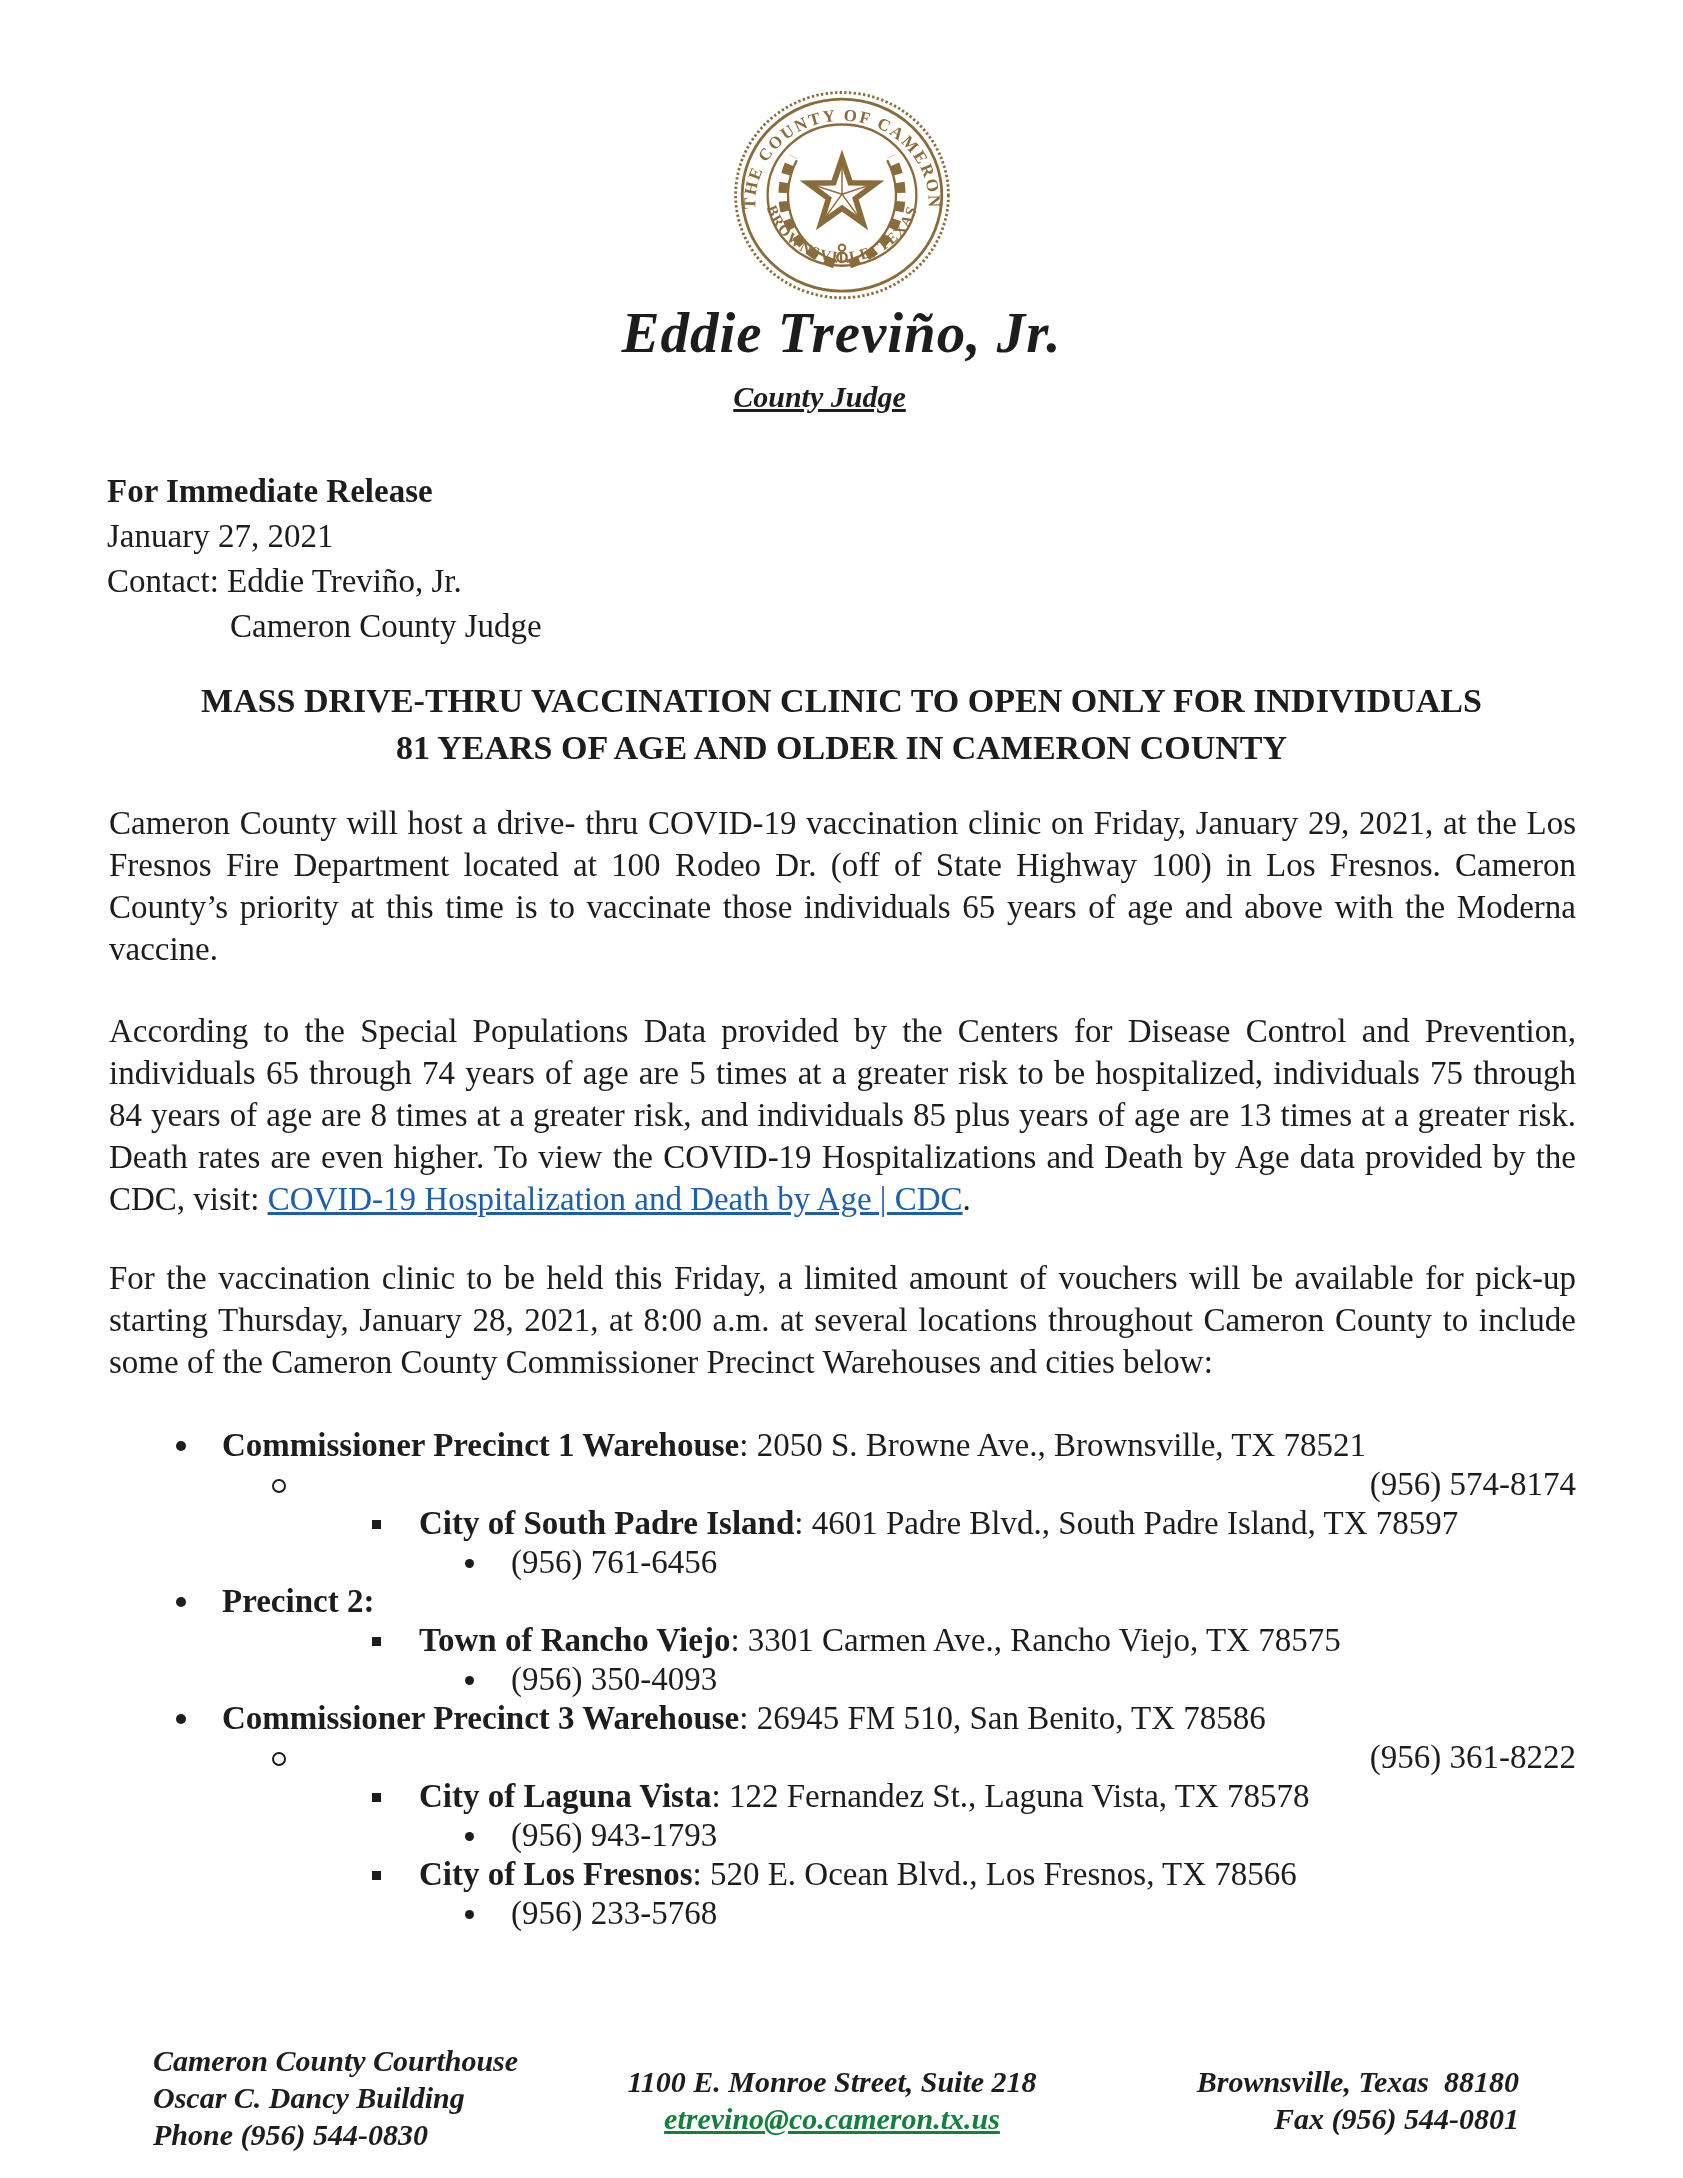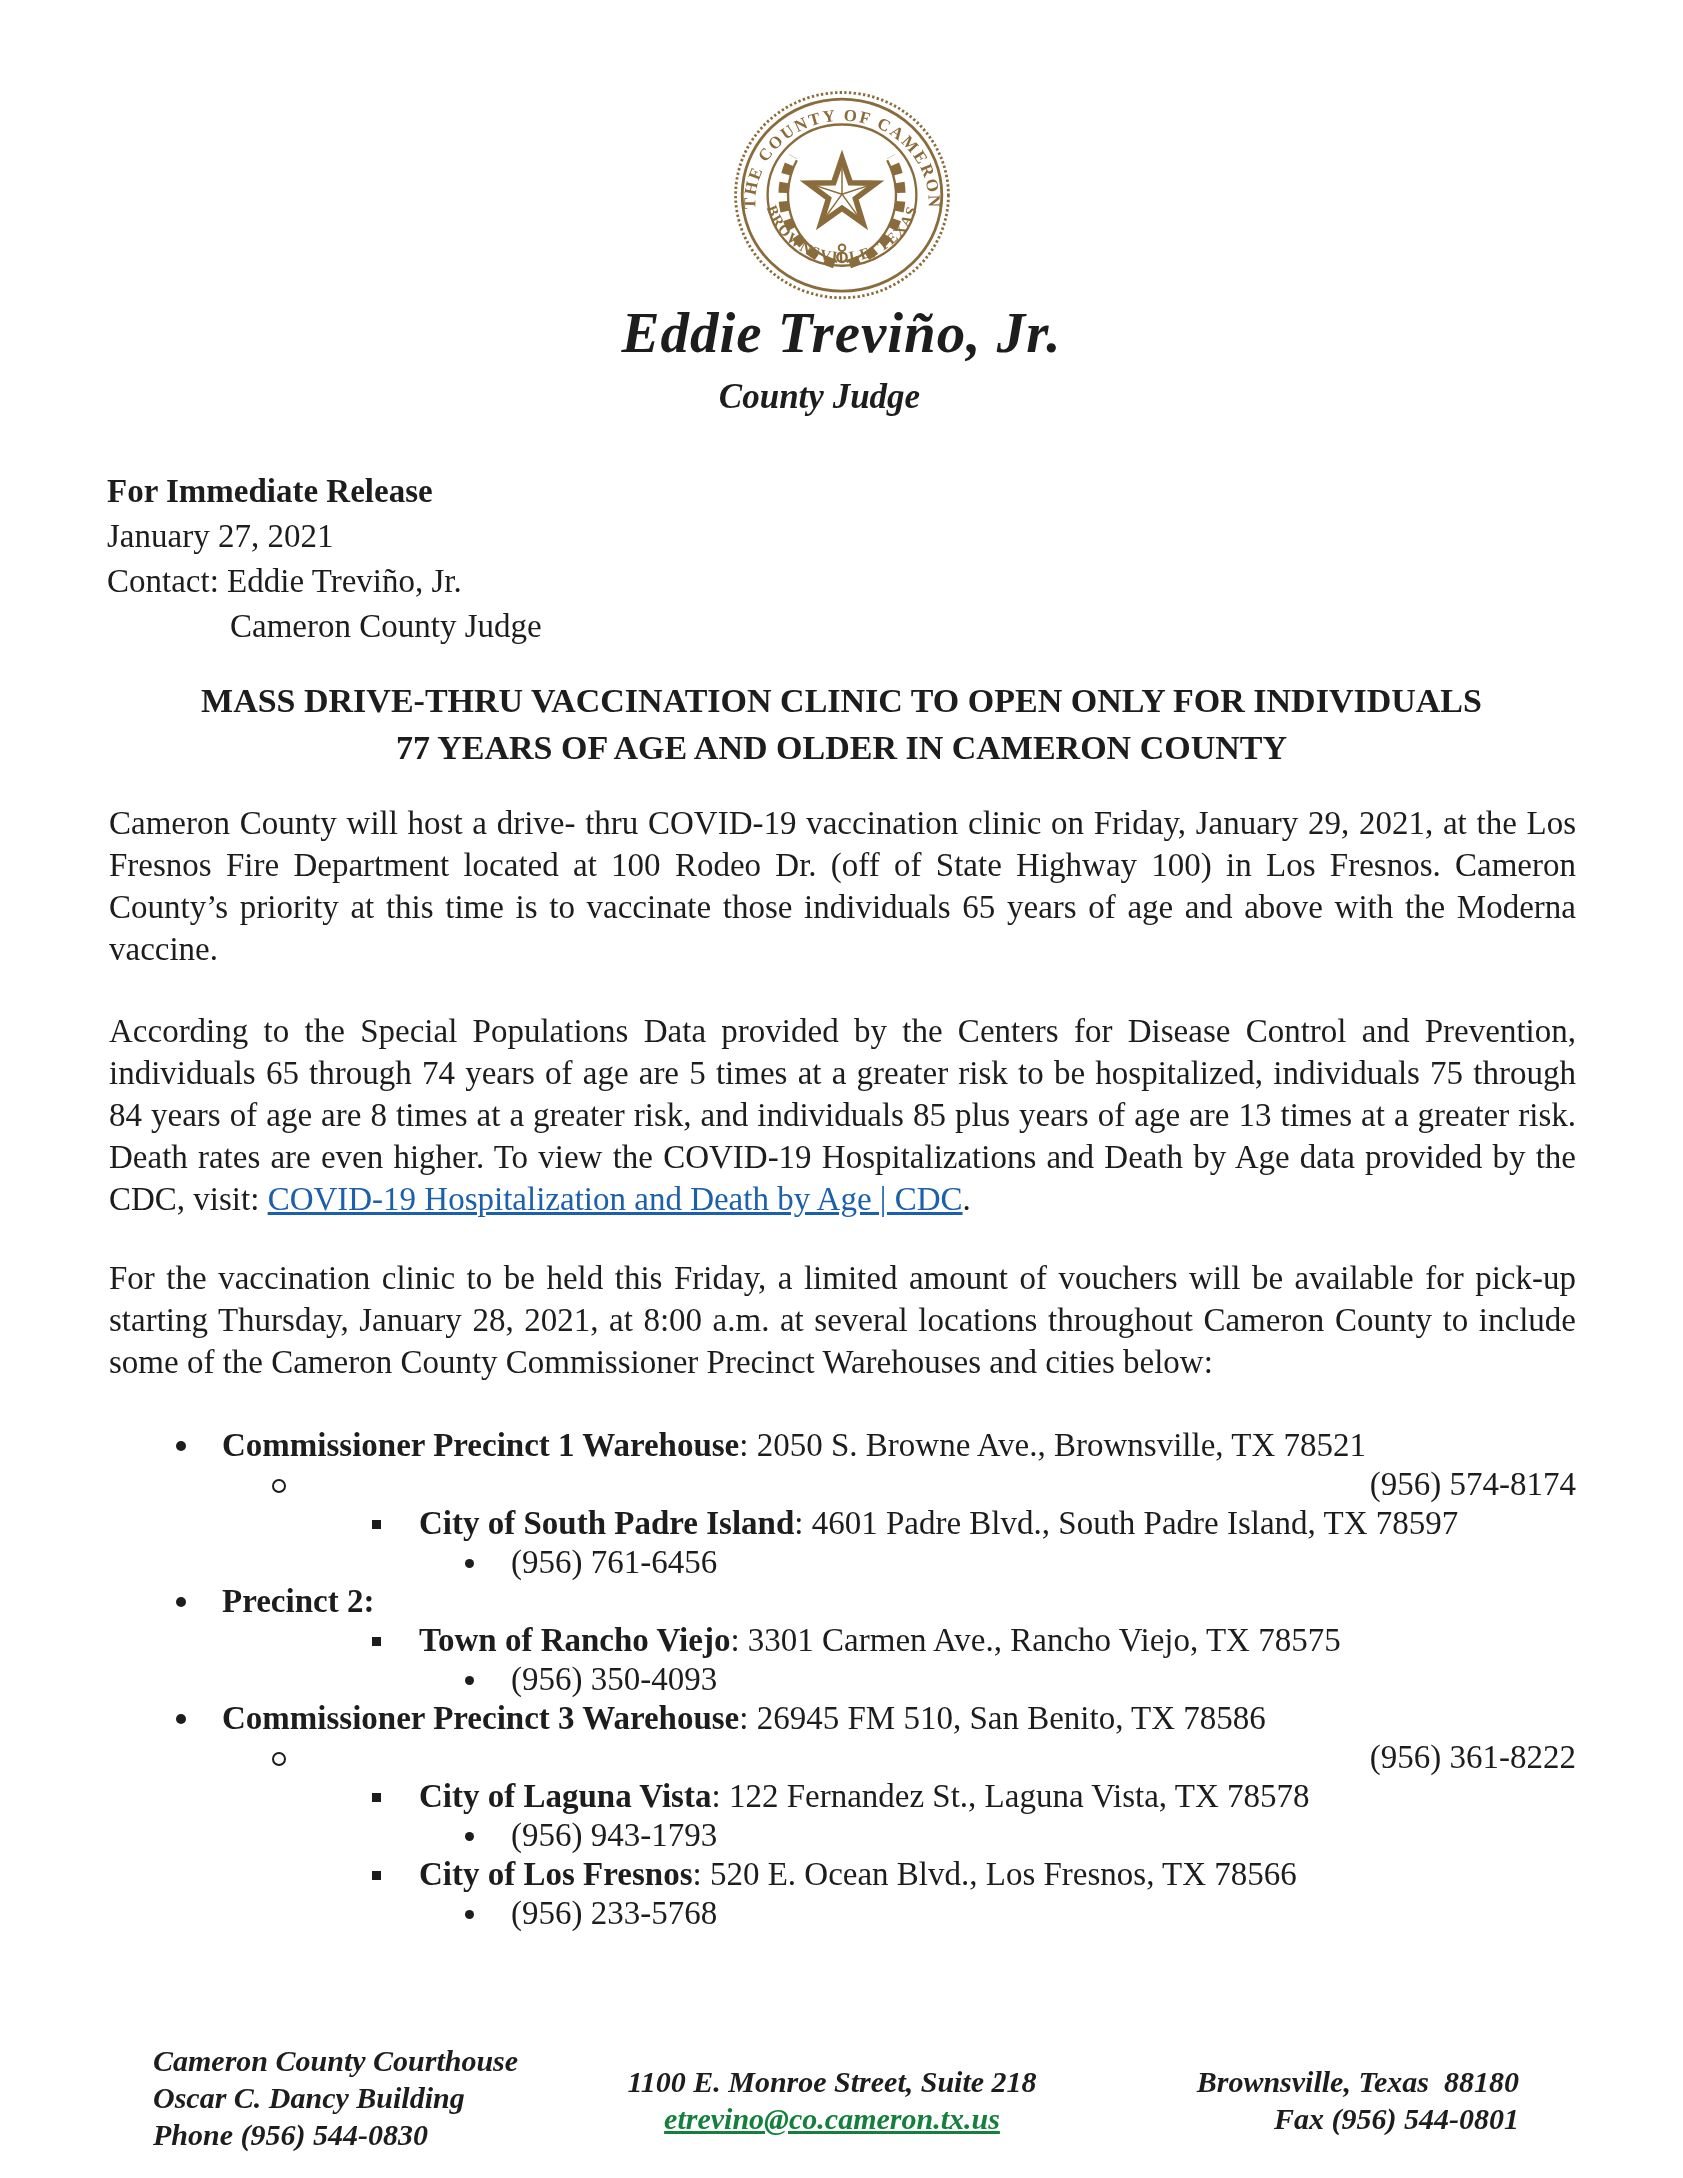--- a/index.html
+++ b/index.html
@@ -11,21 +11,21 @@
   }
   
   .seal-wrap { position:absolute; top:87px; left:50%; transform:translateX(-50%); width:226px; height:220px; }
   .judge-name {
     position:absolute; top:301px; left:0; width:1683px; text-align:center;
     font-size:57px; line-height:63px; font-weight:700; font-style:italic;
     letter-spacing:1px;
   }
   .judge-role {
     position:absolute; top:376px; left:0; width:1639px; text-align:center;
-    font-size:35px; line-height:42px; font-weight:700; font-style:italic;
+    font-size:30px; line-height:42px; font-weight:700; font-style:italic;text-decoration:underline;
   }
   
   .release { position:absolute; top:469px; left:107px; font-size:33px; line-height:45px; }
   .release .bold { font-weight:700; }
   .release .indent { padding-left:123px; }
   
   .headline {
     position:absolute; top:677px; left:0; width:1683px; text-align:center;
     font-weight:700; font-size:34px; line-height:47px;
   }
@@ -113,21 +113,21 @@
 
   <div class="release">
     <div class="bold">For Immediate Release</div>
     <div>January 27, 2021</div>
     <div>Contact: Eddie Treviño, Jr.</div>
     <div class="indent">Cameron County Judge</div>
   </div>
 
   <div class="headline">
     <div>MASS DRIVE-THRU VACCINATION CLINIC TO OPEN ONLY FOR INDIVIDUALS</div>
-    <div>77 YEARS OF AGE AND OLDER IN CAMERON COUNTY</div>
+    <div>81 YEARS OF AGE AND OLDER IN CAMERON COUNTY</div>
   </div>
 
   <div class="para p1">Cameron County will host a drive- thru COVID-19 vaccination clinic on Friday, January 29, 2021, at the Los Fresnos Fire Department located at 100 Rodeo Dr. (off of State Highway 100) in Los Fresnos. Cameron County’s priority at this time is to vaccinate those individuals 65 years of age and above with the Moderna vaccine.</div>
 
   <div class="para p2"><span>According to the Special Populations Data provided by the Centers for Disease Control and Prevention, individuals 65 through 74 years of age are 5 times at a greater risk to be hospitalized, individuals 75 through 84 years of age are 8 times at a greater risk, and individuals 85 plus years of age are 13 times at a greater risk. Death rates are even higher. To view the COVID-19 Hospitalizations and Death by Age data provided by the CDC, visit: </span><a class="cdc-link">COVID-19 Hospitalization and Death by Age | CDC</a><span>.</span></div>
 
   <div class="para p3">For the vaccination clinic to be held this Friday, a limited amount of vouchers will be available for pick-up starting Thursday, January 28, 2021, at 8:00 a.m. at several locations throughout Cameron County to include some of the Cameron County Commissioner Precinct Warehouses and cities below:</div>
 
   <div class="locations">
       <div class="li lv1">

